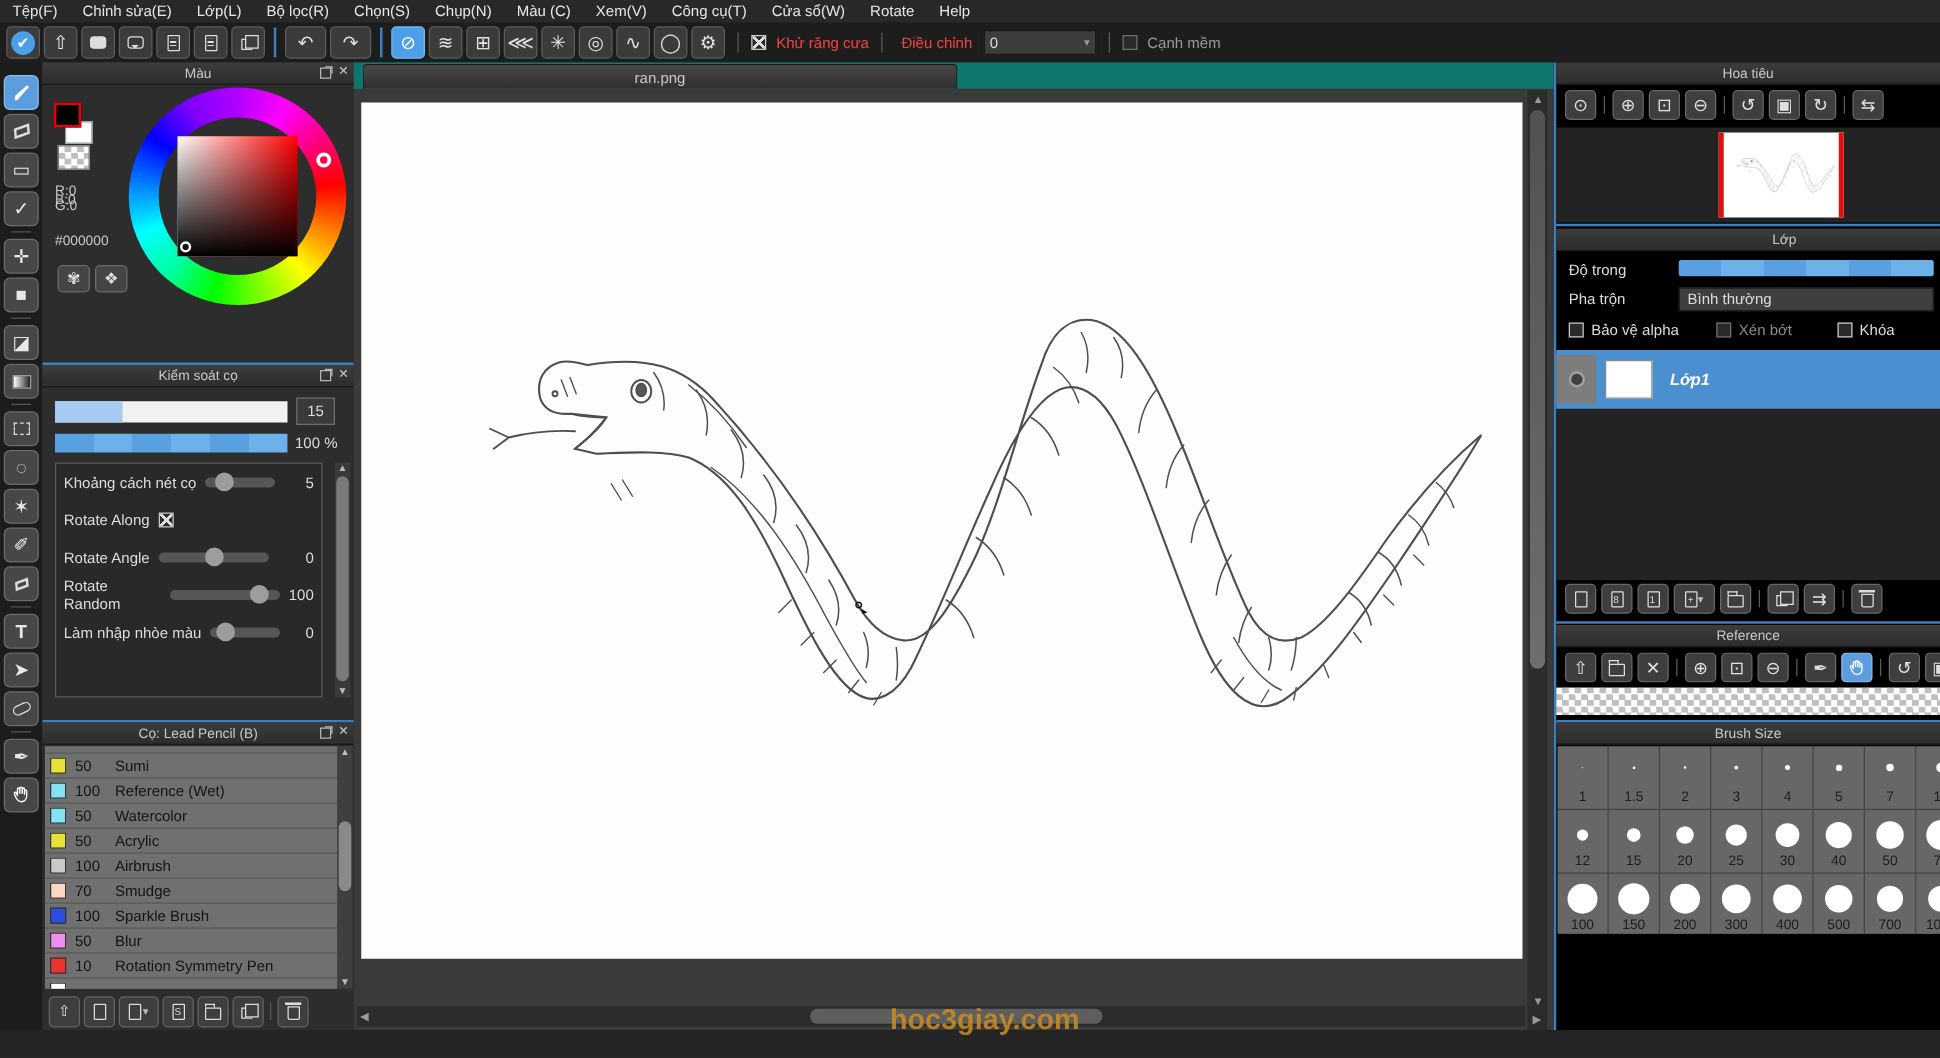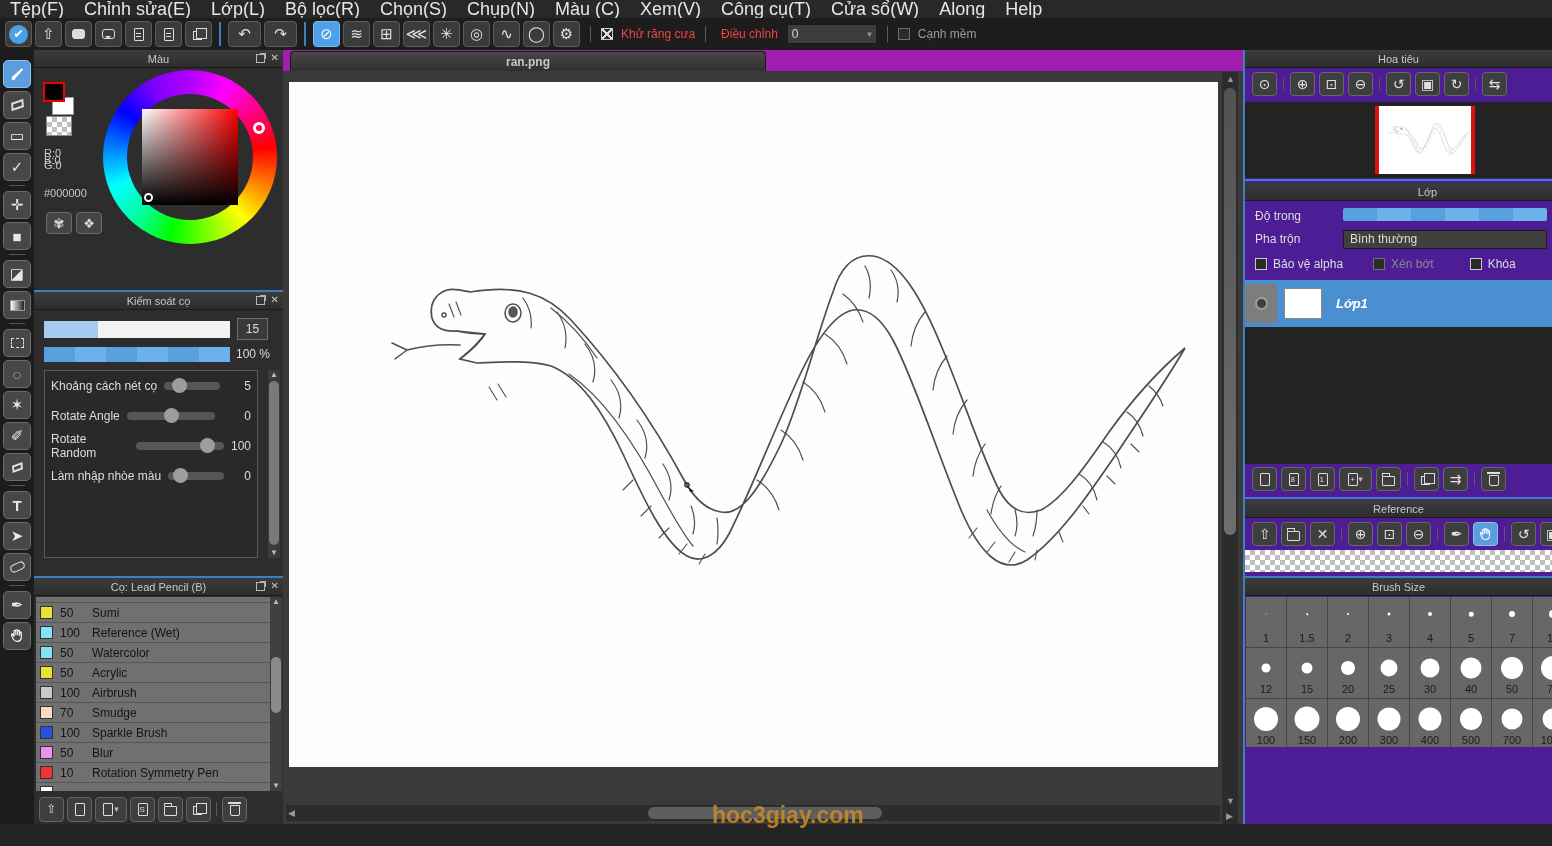--- a/index.html
+++ b/index.html
@@ -2,21 +2,21 @@
 <html><head>
 <meta charset="utf-8">
 <style>
   * { margin:0; padding:0; box-sizing:border-box; }
   html,body { width:1552px; height:846px; overflow:hidden; background:#222;
     font-family:"Liberation Sans","DejaVu Sans",sans-serif; }
   #app { position:relative; width:1552px; height:846px; background:#242424; }
 
   
   #menubar { position:absolute; left:0; top:0; width:1552px; height:18px; background:#282828;
-    display:flex; align-items:center; color:#e6e6e6; font-size:18px; }
+    display:flex; align-items:center; color:#e6e6e6; font-size:12px; }
   #menubar .mitem { padding:0 10px; height:18px; line-height:18px; cursor:default; }
 
   
   #toolbar { position:absolute; left:0; top:18px; width:1552px; height:32px; background:#1d1d1d;
     display:flex; align-items:center; gap:3px; padding-left:5px; color:#ddd; }
   .tbtn { width:27px; height:26px; background:#3b3b3b; border:1px solid #5c5c5c; border-radius:4px;
     display:flex; align-items:center; justify-content:center; color:#e2e2e2; font-size:15px; }
   .tbtn.sel { background:#4d9fe8; border-color:#77b9f2; color:#fff; }
   .tsep { width:2px; height:24px; background:#3e7fc0; margin:0 4px; }
   .vdiv { width:1px; height:16px; background:#5a5a5a; margin:0 7px; }
@@ -110,34 +110,34 @@
   .ic-bubble { width:13px; height:10px; border:1.5px solid #ddd; border-radius:3px; position:relative; }
   .ic-bubble::after { content:""; position:absolute; left:2px; bottom:-4px; border:3px solid transparent; border-top-color:#ddd; }
   .ic-bubble.fill { background:#ddd; }
   .ic-grad { width:15px; height:11px; border:1px solid #999; background:linear-gradient(90deg,#fff,#222); }
   .ic-dash { width:13px; height:10px; border:1px dashed #ddd; }
   .ic-eraser { width:13px; height:8px; border:2px solid #ddd; transform:rotate(-20deg) skewX(-15deg); }
   .ic-pill { width:15px; height:8px; border:1.5px solid #ddd; border-radius:5px; transform:rotate(-25deg); }
 
   
   #canvasArea { position:absolute; left:283px; top:50px; width:960px; height:774px; background:#3a3a3a; }
-  #tabbar { position:absolute; left:0; top:0; width:960px; height:21px; background:#a21caf;font-weight:bold; }
+  #tabbar { position:absolute; left:0; top:0; width:960px; height:21px; background:#0f766e; }
   #tab { position:absolute; left:7px; top:1px; width:476px; height:20px; background:linear-gradient(#474747,#303030);
     border:1px solid #191919; border-bottom:none; border-radius:4px 4px 0 0; color:#c8c8c8; font-size:12px;
     text-align:center; line-height:20px; }
   #page { position:absolute; left:6px; top:32px; width:929px; height:685px; background:#fdfdfd; }
   #vscroll { position:absolute; right:5px; top:22px; width:16px; height:752px; background:#2c2c2c; }
   #vthumb { position:absolute; left:2px; top:16px; width:12px; height:447px; background:linear-gradient(#525252,#6e6e6e); border-radius:6px; }
   #hscroll { position:absolute; left:3px; top:755px; width:934px; height:16px; background:#2c2c2c; }
   #hthumb { position:absolute; left:362px; top:2px; width:234px; height:12px; background:#5e5e5e; border-radius:6px; }
   .scrarrow { position:absolute; color:#9a9a9a; font-size:9px; }
   #cursor { position:absolute; left:394px; top:398px; width:12px; height:12px; }
 
   
-  #rightdock { position:absolute; left:1243px; top:50px; width:309px; height:774px; background:#4c1d95; border-left:2px solid #3e7fc0; }
+  #rightdock { position:absolute; left:1243px; top:50px; width:309px; height:774px; background:#000000; border-left:2px solid #3e7fc0; }
   .rbtnrow { display:flex; align-items:center; gap:4px; padding-left:7px; }
   .rbtn { width:25px; height:24px; background:#3e3e3e; border:1px solid #686868; border-radius:4px; color:#e0e0e0;
     font-size:14px; display:flex; align-items:center; justify-content:center; flex:none; }
   .rbtn.sel { background:#5b9ddd; border-color:#8cc0ef; }
   .rdiv { width:1px; height:14px; background:#5a5a5a; margin:0 2px; flex:none; }
 
   #navThumbArea { position:absolute; left:0; top:52px; width:307px; height:76px; background:#232323; }
   #navThumb { position:absolute; left:130px; top:4px; width:100px; height:68px; background:#fff;
     border-left:4px solid #e01010; border-right:4px solid #e01010; }
 
@@ -180,21 +180,21 @@
       <span class="mitem">Tệp(F)</span>
       <span class="mitem">Chỉnh sửa(E)</span>
       <span class="mitem">Lớp(L)</span>
       <span class="mitem">Bộ lọc(R)</span>
       <span class="mitem">Chọn(S)</span>
       <span class="mitem">Chụp(N)</span>
       <span class="mitem">Màu (C)</span>
       <span class="mitem">Xem(V)</span>
       <span class="mitem">Công cụ(T)</span>
       <span class="mitem">Cửa sổ(W)</span>
-      <span class="mitem">Along</span>
+      <span class="mitem">Rotate</span>
       <span class="mitem">Help</span>
     </div>
 
   <div id="toolbar">
     <div class="tbtn">
         <span class="blueball">✔</span>
       </div>
     <div class="tbtn">
         <span>⇧</span>
       </div>
@@ -370,20 +370,24 @@
       <div id="bcSizeVal">15</div>
       <div id="bcOpa"></div>
       <div id="bcOpaVal">100 %</div>
       <div id="bcList">
           <div class="bcrow">
             <span>Khoảng cách nét cọ</span>
             <span class="bctrack" style="width: 56px;">
               <span class="bcknob" style="left: 8px;"></span>
             </span>
             <span class="bcval">5</span>
+          </div>
+          <div class="bcrow">
+            <span>Rotate Along</span>
+            <span class="cb checked"></span>
           </div>
           <div class="bcrow">
             <span>Rotate Angle</span>
             <span class="bctrack" style="width: 88px;">
               <span class="bcknob" style="left: 37px;"></span>
             </span>
             <span class="bcval">0</span>
           </div>
           <div class="bcrow">
             <span>Rotate Random</span>

